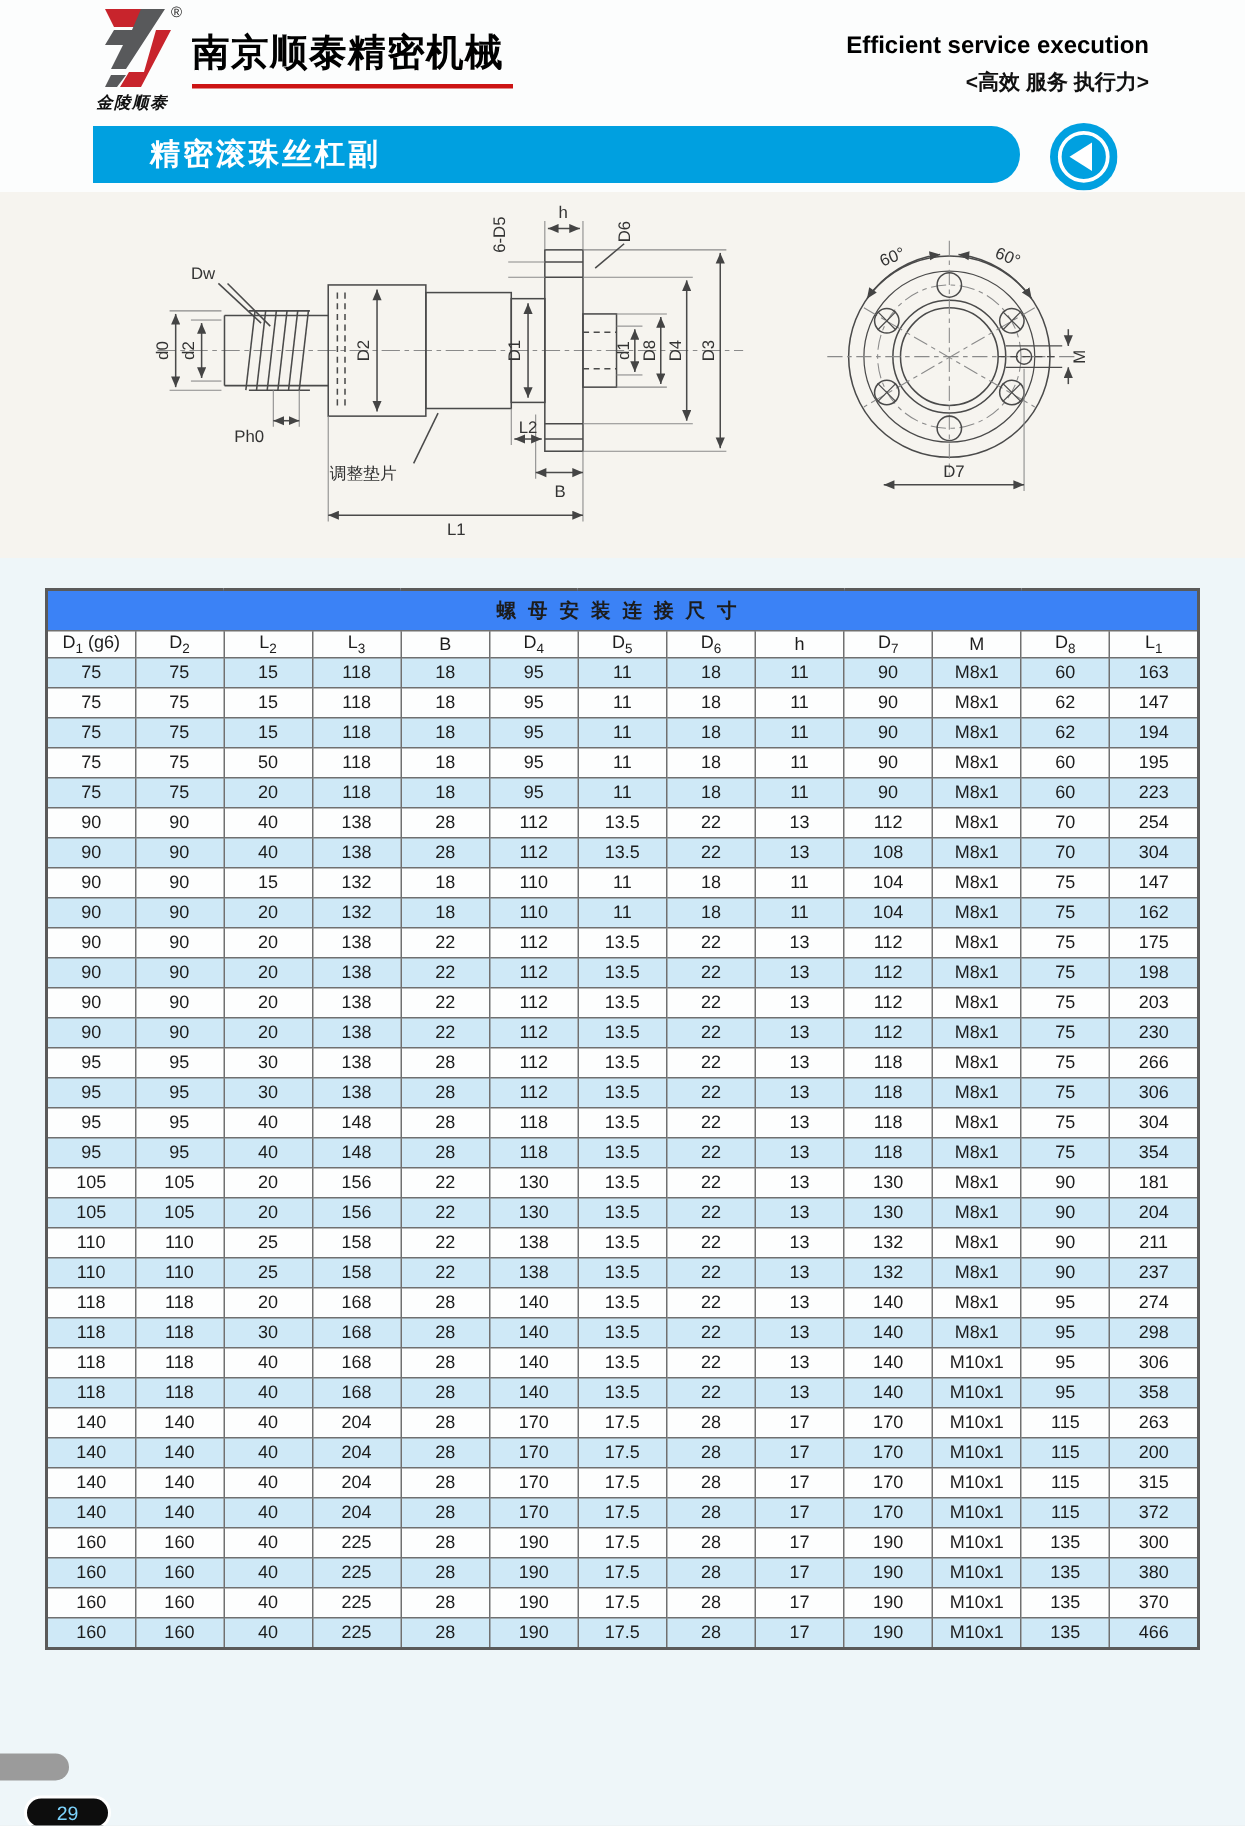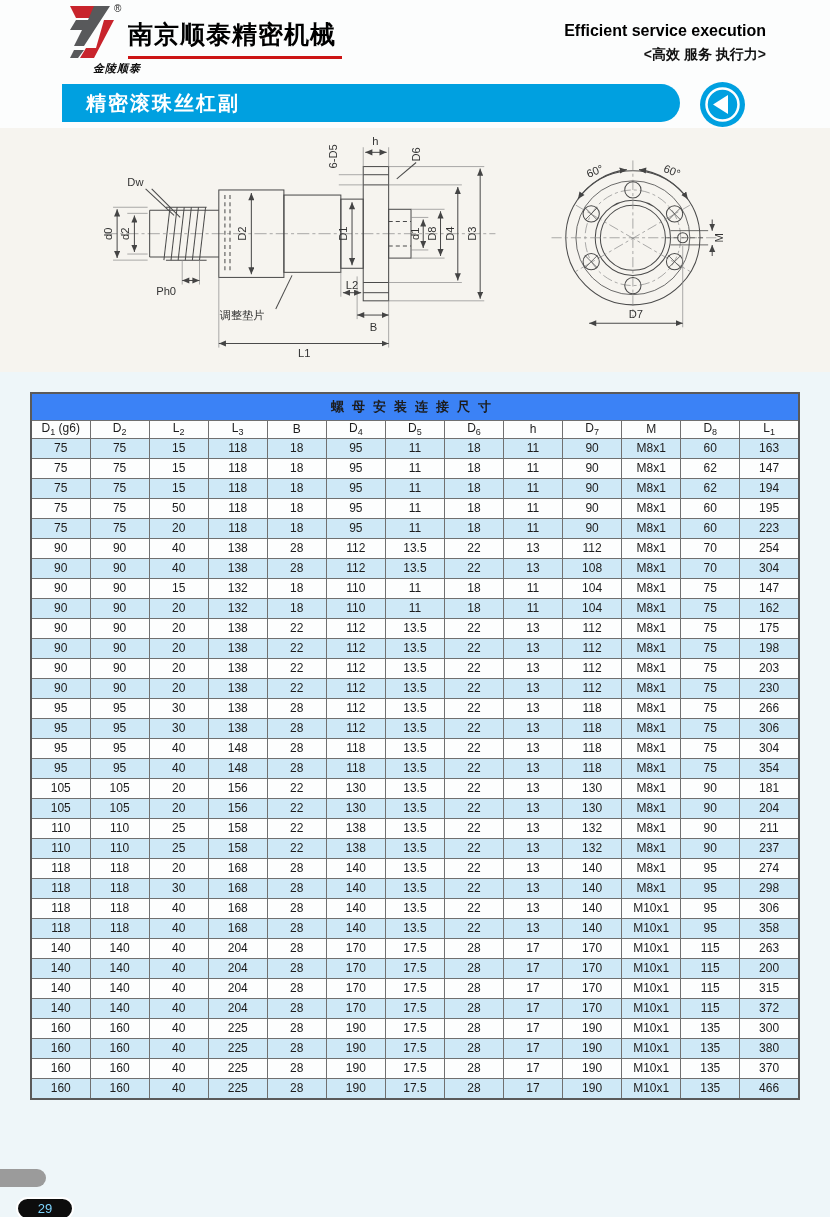--- a/index.html
+++ b/index.html
@@ -5,31 +5,31 @@
   * { margin:0; padding:0; box-sizing:border-box; }
   body { font-family:"Liberation Sans", sans-serif; background:#d8dde0; }
   .page { position:relative; width:830px; height:1217px; margin:0 auto;
           background:linear-gradient(180deg,#fcfdfd 0 128px,#f6f4ef 128px 372px,#eef6f9 372px 100%); overflow:hidden; }
 
   
   .logo-block { position:absolute; left:64px; top:4px; width:62px; }
   .logo-mark { display:block; }
   .logo-reg { position:absolute; left:50px; top:-1px; font-size:10px; color:#222; }
   .logo-caption { margin-top:1px; font-family:"DejaVu Serif", serif; font-style:italic;
-                  font-weight:bold; font-size:11px; color:#111; letter-spacing:1px; white-space:nowrap;margin-left:29px; }
+                  font-weight:bold; font-size:11px; color:#111; letter-spacing:1px; white-space:nowrap; }
   .company-name { position:absolute; left:128px; top:18px; font-size:25px; font-weight:bold; color:#000;
                   letter-spacing:1px; border-bottom:3px solid #cc1414; padding:0 6px 5px 0; }
   .slogans { position:absolute; right:64px; top:22px; text-align:right; }
   .slogan-en { font-size:16px; font-weight:bold; color:#000; letter-spacing:0; }
   .slogan-cn { margin-top:6px; font-size:14px; font-weight:bold; color:#111; }
 
   
   .banner { position:absolute; left:62px; top:84px; width:618px; height:38px; background:#00a0e0;
             border-radius:0 19px 19px 0; color:#fff; font-size:20px; font-weight:bold;
-            line-height:38px; padding-left:24px; letter-spacing:2px; }
+            line-height:38px; padding-left:38px; letter-spacing:2px; }
   .back-button { position:absolute; left:700px; top:82px; width:45px; height:45px; cursor:pointer; }
 
   
   .drawing { position:absolute; left:70px; top:132px; width:700px; height:240px; display:flex; }
   .drawing svg text { font-family:"Liberation Sans", sans-serif; font-size:11px; fill:#333; }
 
   
   .unit-note { position:absolute; right:30px; top:375px; font-size:12px; color:#222;margin-top:42px; }
 
   

